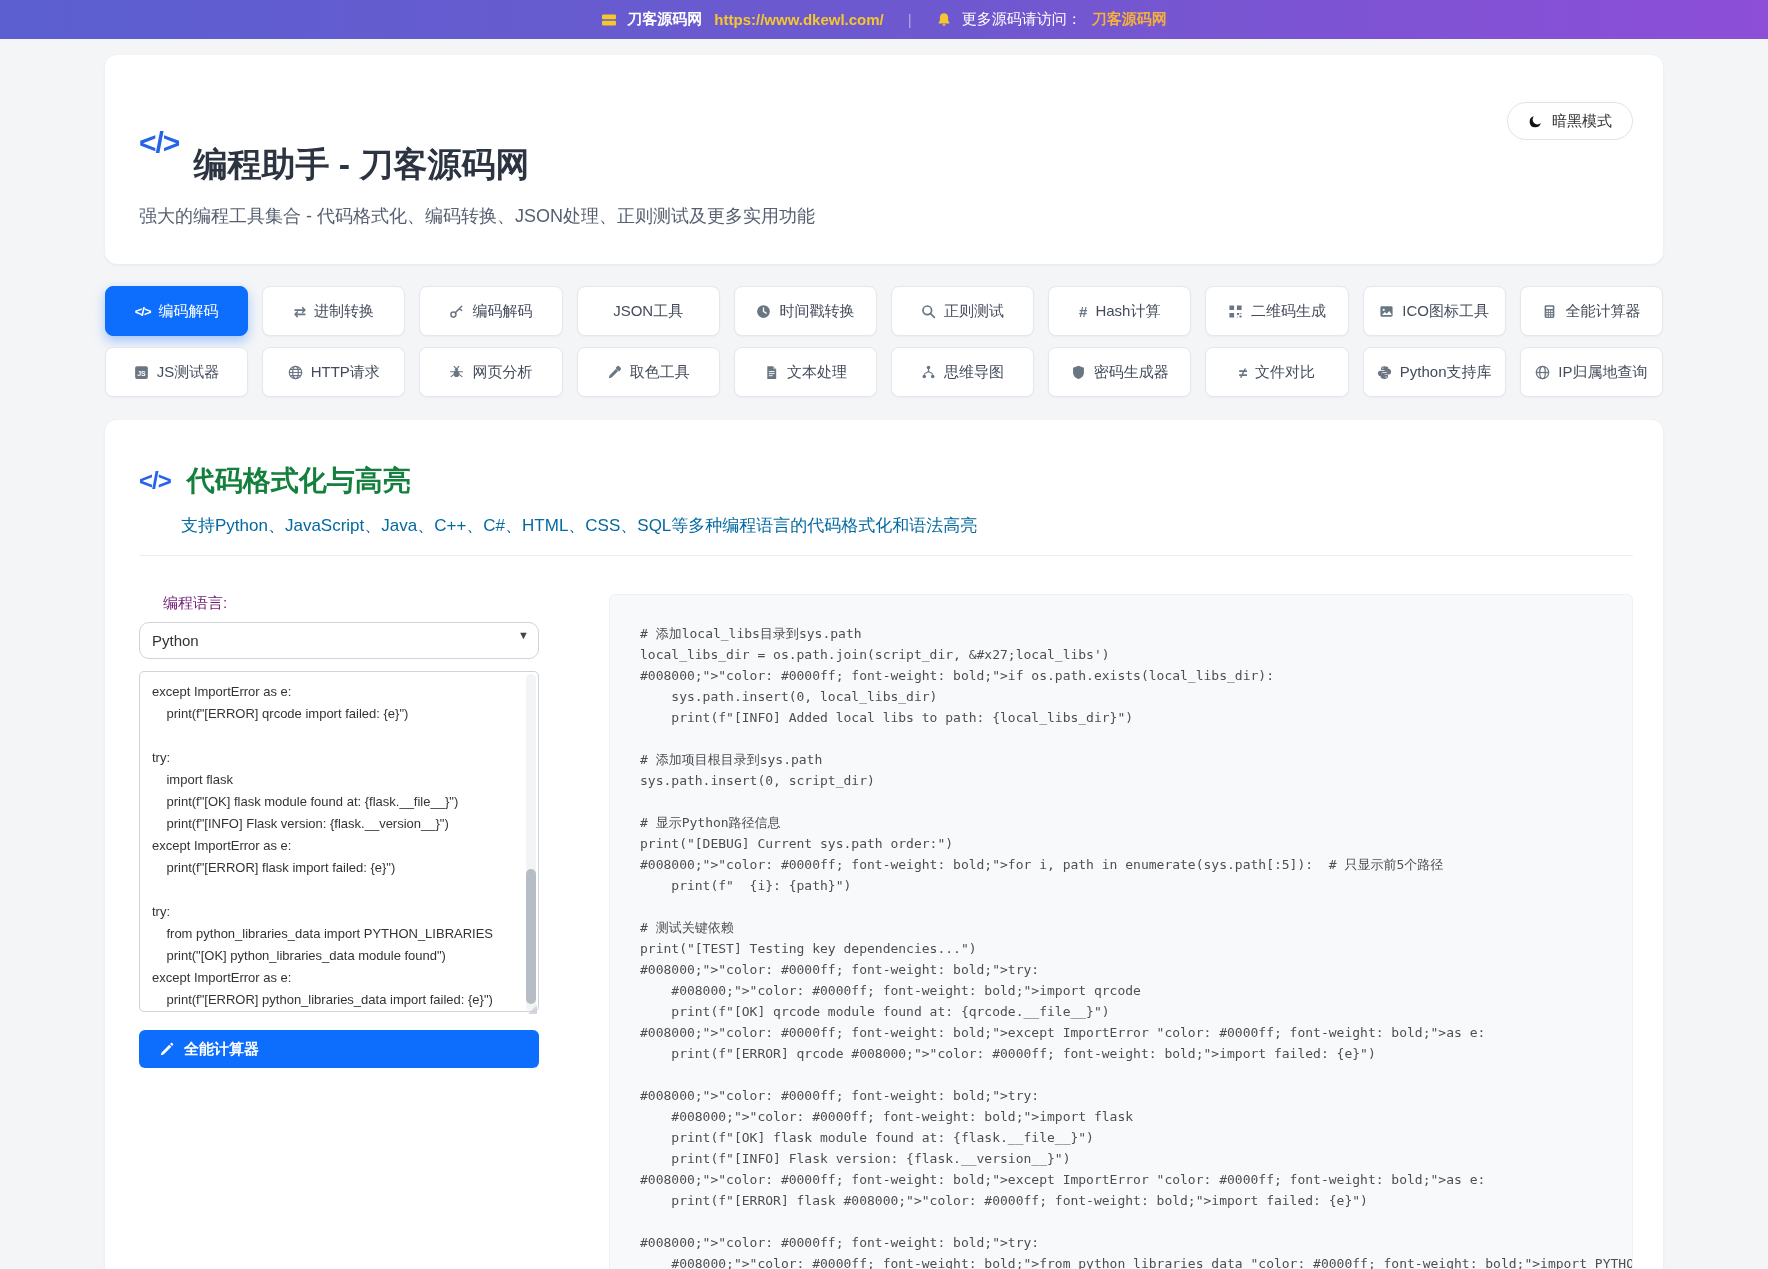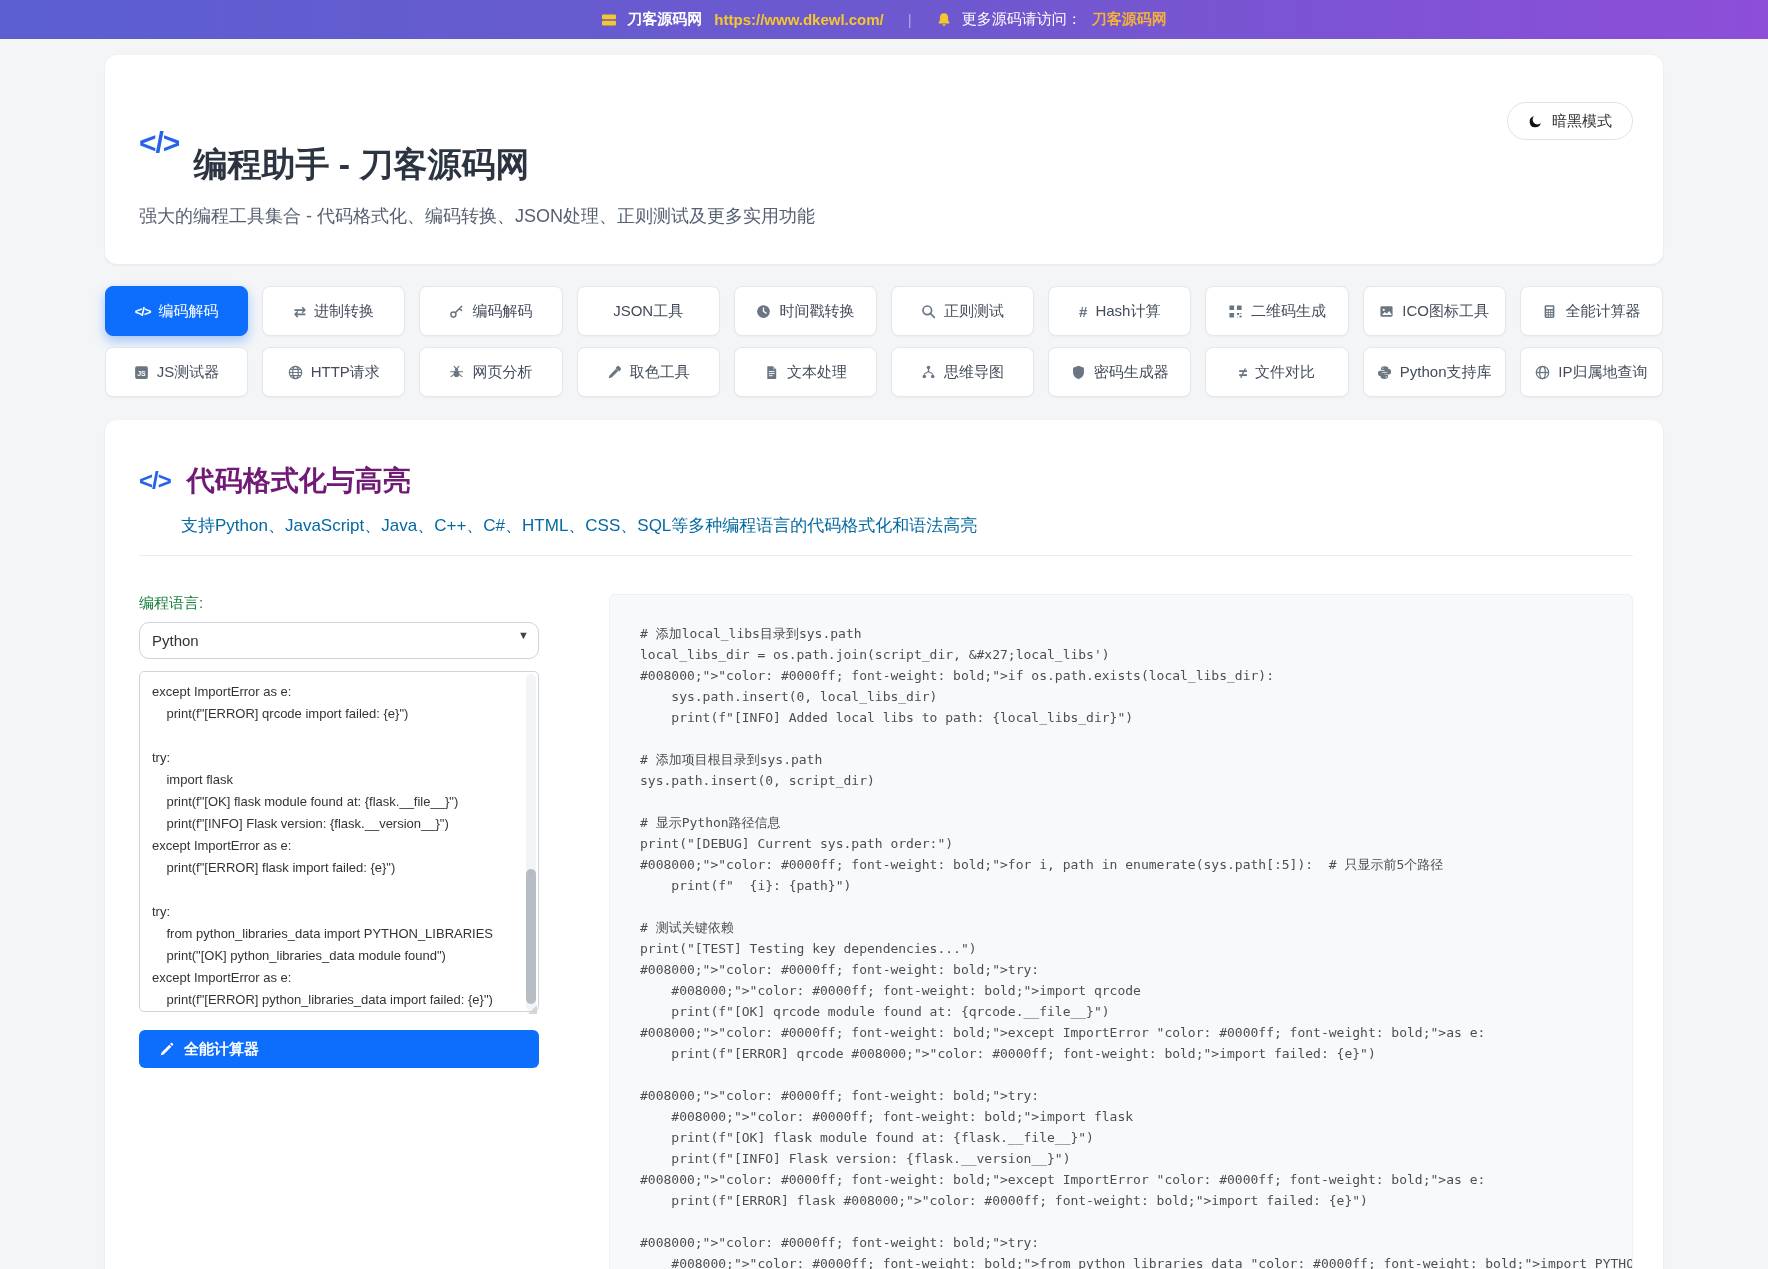--- a/index.html
+++ b/index.html
@@ -57,26 +57,26 @@
   .tab .tab-ic svg { width:15px; height:15px; }
   .tab .gl { font-size:15px; font-weight:bold; line-height:1; }
   .tab .code-glyph { font-size:13px; font-weight:800; letter-spacing:-1px; }
   .tab.active { background:var(--accent); border-color:var(--accent); color:#fff;
                 box-shadow:0 5px 12px rgba(13,110,253,.35); }
   .tab.active .tab-ic { color:#fff; }
   
   .main-card { margin-top:23px; padding:42px 30px 0 34px; height:1320px; }
   .section-title-row { display:flex; align-items:center; gap:16px; }
   .code-glyph-md { color:#2563eb; font-weight:800; font-size:24px; letter-spacing:-1px; }
-  .section-title { font-size:28px; font-weight:bold; color:#701a75; }
+  .section-title { font-size:28px; font-weight:bold; color:#15803d; }
   .section-subtitle { margin:14px 0 0 42px; font-size:17px; color:#0369a1; }
   .divider { border-bottom:1px solid #ebedf0; margin-top:18px; }
   .content-row { display:flex; gap:70px; margin-top:38px; }
   .left-col { width:400px; flex:none; }
-  .lang-label { font-size:15px; color:#15803d; }
+  .lang-label { font-size:15px; color:#701a75;margin-left:24px; }
   .lang-select {
     margin-top:9px; height:37px; background:#fff; border:1px solid #cfd4da; border-radius:10px;
     display:flex; align-items:center; padding:0 12px; font-size:15px; color:#333;
     position:relative; cursor:pointer;
   }
   .lang-select .arrow { position:absolute; right:9px; top:6px; font-size:11px; color:#444; }
   .code-wrap { position:relative; margin-top:12px; }
   .code-input {
     width:400px; height:341px; border:1px solid #cfd4da; border-radius:5px;
     padding:9px 24px 9px 12px; resize:none; overflow:hidden;

